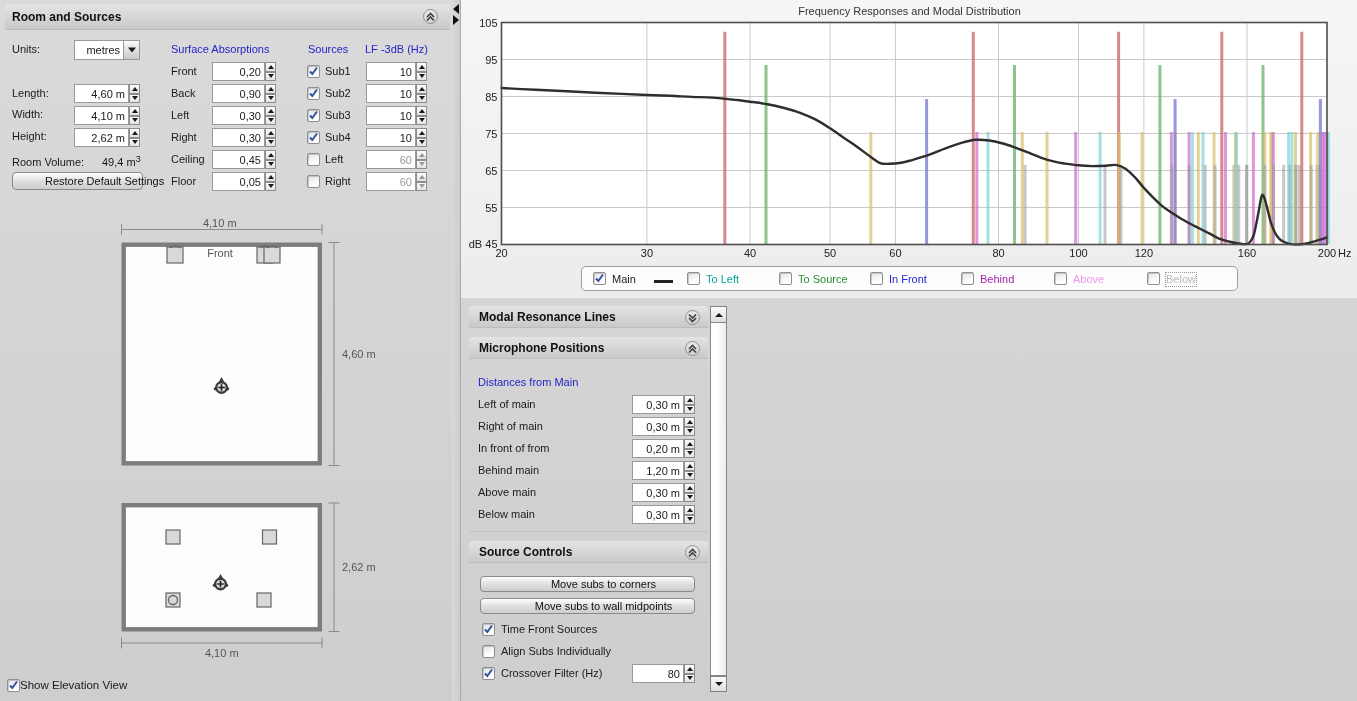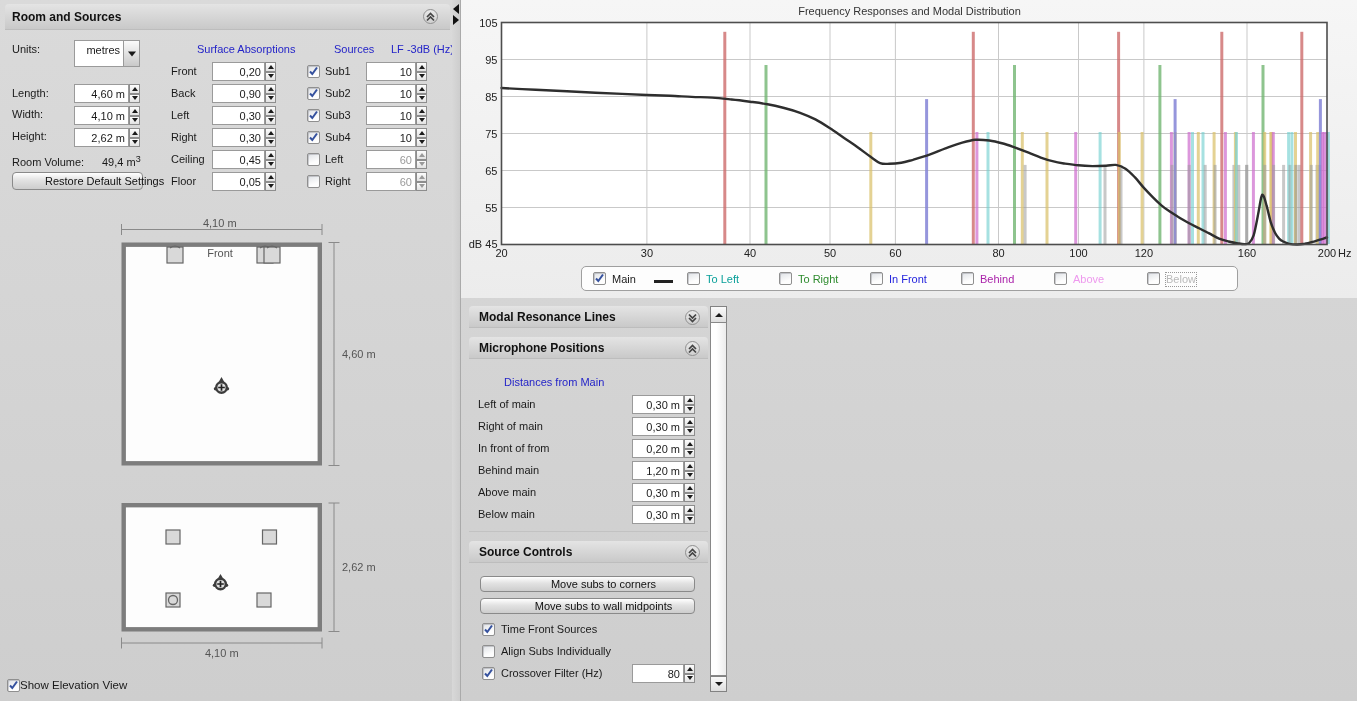--- a/index.html
+++ b/index.html
@@ -22,25 +22,25 @@
 .tri { position:absolute; left:50%; top:50%; width:0; height:0; transform:translate(-50%,-50%); }
 .tri.u { border-left:3.5px solid transparent; border-right:3.5px solid transparent; border-bottom:4px solid #1a1a1a; }
 .tri.d { border-left:3.5px solid transparent; border-right:3.5px solid transparent; border-top:4px solid #1a1a1a; }
 .dis .fld { color:#9a9a9a; }
 .dis .tri.u { border-bottom-color:#999; }
 .dis .tri.d { border-top-color:#999; }
 .cb { position:absolute; width:13px; height:13px; border:1px solid #8f8f8f;
   background:linear-gradient(160deg,#dfe2e6,#fdfdfd 70%); border-radius:2px;
   box-shadow:inset 1px 1px 0 rgba(110,110,120,.3); }
 .lbl { position:absolute; font-size:11px; line-height:13px; white-space:nowrap; }
-.blue { color:#2424c8;margin-left:26px; }
+.blue { color:#2424c8; }
 .pbtn { position:absolute; border:1px solid #8a8a8a; border-radius:4px;
   background:linear-gradient(#ffffff,#e2e2e2 45%,#cdcdcd);
   text-align:center; font-size:11px; color:#111;padding-left:32px; }
-.combo { position:absolute; height:27px; background:#fff; border:1px solid #9a9a9a;text-decoration:underline; }
+.combo { position:absolute; height:20px; background:#fff; border:1px solid #9a9a9a;text-decoration:underline; }
 .combo .cbtnn { position:absolute; right:0; top:0; bottom:0; width:16px;
   border-left:1px solid #9a9a9a; background:linear-gradient(#fbfbfb,#c9c9c9); }
 </style>
 </head>
 <body>
 <div id="win">
   <div class="abs" id="leftpanel" style="left:5px;top:4px;width:445px;height:697px;">
 <div class="phead" style="left:0;top:0;width:445px;height:26px;">
         <div class="ttl" style="left:7px;top:6px;">Room and Sources</div>
         <div class="cbtn" style="right:12px;top:5px;width:15px;height:15px;">
@@ -431,21 +431,21 @@
     <div class="abs" style="left:120px;top:266px;width:657px;height:25px;background:#fdfdfd;border:1px solid #9f9f9f;border-radius:5px;" id="legend">
 <div class="cb" style="left:11px;top:5px;width:13px;height:13px;">
           <svg width="11" height="11" viewBox="0 0 11 11" style="position:absolute;left:0;top:0">
             <path d="M2 5.5 L4.3 8 L9 1.5" fill="none" stroke="#35519e" stroke-width="2"></path>
           </svg>
         </div>
         <div class="lbl" style="left:30px;top:5.5px;color:#1a1a1a;">Main</div>
         <div class="cb" style="left:105px;top:5px;width:13px;height:13px;"></div>
         <div class="lbl" style="left:124px;top:5.5px;color:#0aa09a;">To Left</div>
         <div class="cb" style="left:197px;top:5px;width:13px;height:13px;"></div>
-        <div class="lbl" style="left:216px;top:5.5px;color:#2e8b2e;">To Right</div>
+        <div class="lbl" style="left:216px;top:5.5px;color:#2e8b2e;">To Source</div>
         <div class="cb" style="left:288px;top:5px;width:13px;height:13px;"></div>
         <div class="lbl" style="left:307px;top:5.5px;color:#2424dd;">In Front</div>
         <div class="cb" style="left:379px;top:5px;width:13px;height:13px;"></div>
         <div class="lbl" style="left:398px;top:5.5px;color:#aa22aa;">Behind</div>
         <div class="cb" style="left:472px;top:5px;width:13px;height:13px;"></div>
         <div class="lbl" style="left:491px;top:5.5px;color:#ee99ee;">Above</div>
         <div class="cb" style="left:565px;top:5px;width:13px;height:13px;"></div>
         <div class="lbl" style="left:584px;top:5.5px;color:#b9b9b9;outline:1px dotted #999;">Below</div>
         <div style="position:absolute;left:72px;top:13px;width:19px;height:3px;background:#222;"></div>
     </div>

